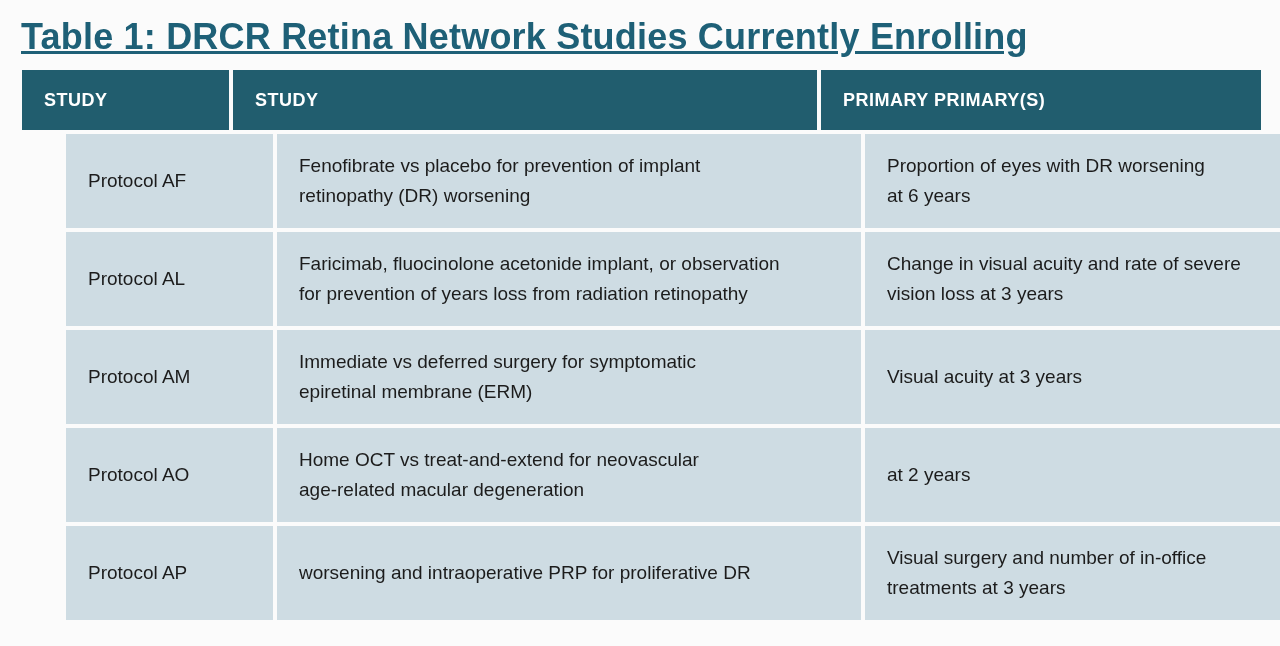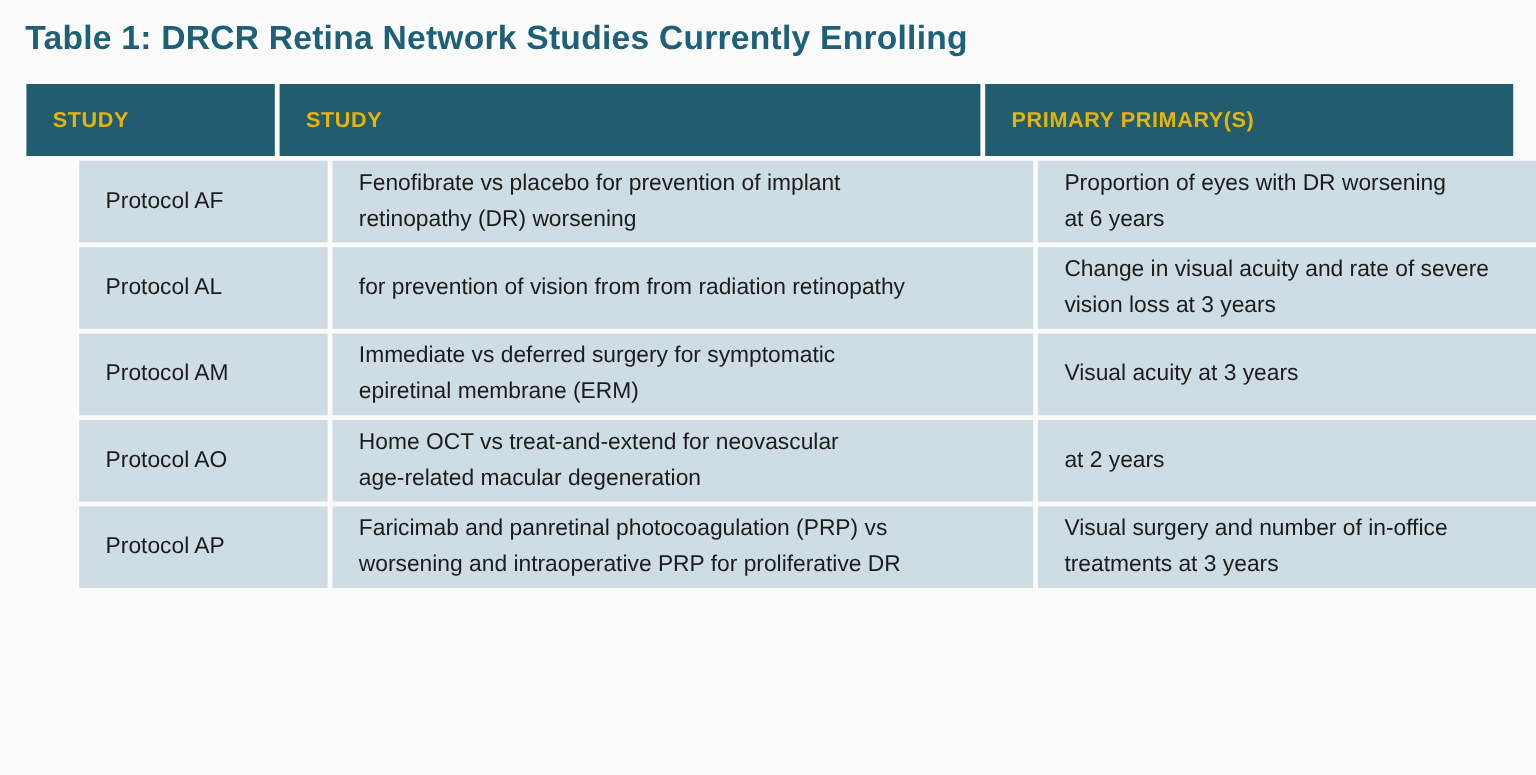--- a/index.html
+++ b/index.html
@@ -11,44 +11,45 @@
     height: 646px;
     position: relative;
     background: #fbfbfb;
     font-family: "Liberation Sans", sans-serif;
     overflow: hidden;
   }
   .title {
     position: absolute;
     left: 21px;
     top: 16px;
-    font-size: 28px;
+    font-size: 36px;
     font-weight: bold;
     color: #1e6077;
     letter-spacing: 0.2px;
+    text-decoration: underline;
   }
   .tbl {
     position: absolute;
     left: 22px;
     top: 70px;
     width: 1239px;
     display: flex;
     flex-direction: column;
     gap: 4px;
   }
   .hrow, .row {
     display: grid;
     grid-template-columns: 207px 584px 440px;
     column-gap: 4px;
   }
   .hrow { height: 60px; }
-  .row  { height: 68px; padding-left: 44px; }
+  .row  { height: 94px; padding-left: 44px; }
   .hcell {
     background: #215d6e;
-    color: #eab308;
+    color: #ffffff;
     font-weight: bold;
     font-size: 18px;
     letter-spacing: 0.5px;
     display: flex;
     align-items: center;
     padding-left: 22px;
   }
   .cell {
     background: #cedce3;
     color: #1c1c1c;
@@ -88,21 +89,22 @@
       <div class="line">Proportion of eyes with DR worsening</div>
       <div class="line">at 6 years</div>
     </div>
   </div>
 
   <div class="row">
     <div class="cell">
       <div class="line">Protocol AL</div>
     </div>
     <div class="cell">
-      <div class="line">for prevention of vision from from radiation retinopathy</div>
+      <div class="line">Faricimab, fluocinolone acetonide implant, or observation</div>
+      <div class="line">for prevention of years loss from radiation retinopathy</div>
     </div>
     <div class="cell">
       <div class="line">Change in visual acuity and rate of severe</div>
       <div class="line">vision loss at 3 years</div>
     </div>
   </div>
 
   <div class="row">
     <div class="cell">
       <div class="line">Protocol AM</div>
@@ -128,21 +130,20 @@
     <div class="cell">
       <div class="line">at 2 years</div>
     </div>
   </div>
 
   <div class="row">
     <div class="cell">
       <div class="line">Protocol AP</div>
     </div>
     <div class="cell">
-      <div class="line">Faricimab and panretinal photocoagulation (PRP) vs</div>
       <div class="line">worsening and intraoperative PRP for proliferative DR</div>
     </div>
     <div class="cell">
       <div class="line">Visual surgery and number of in-office</div>
       <div class="line">treatments at 3 years</div>
     </div>
   </div>
 
 </div>
 

